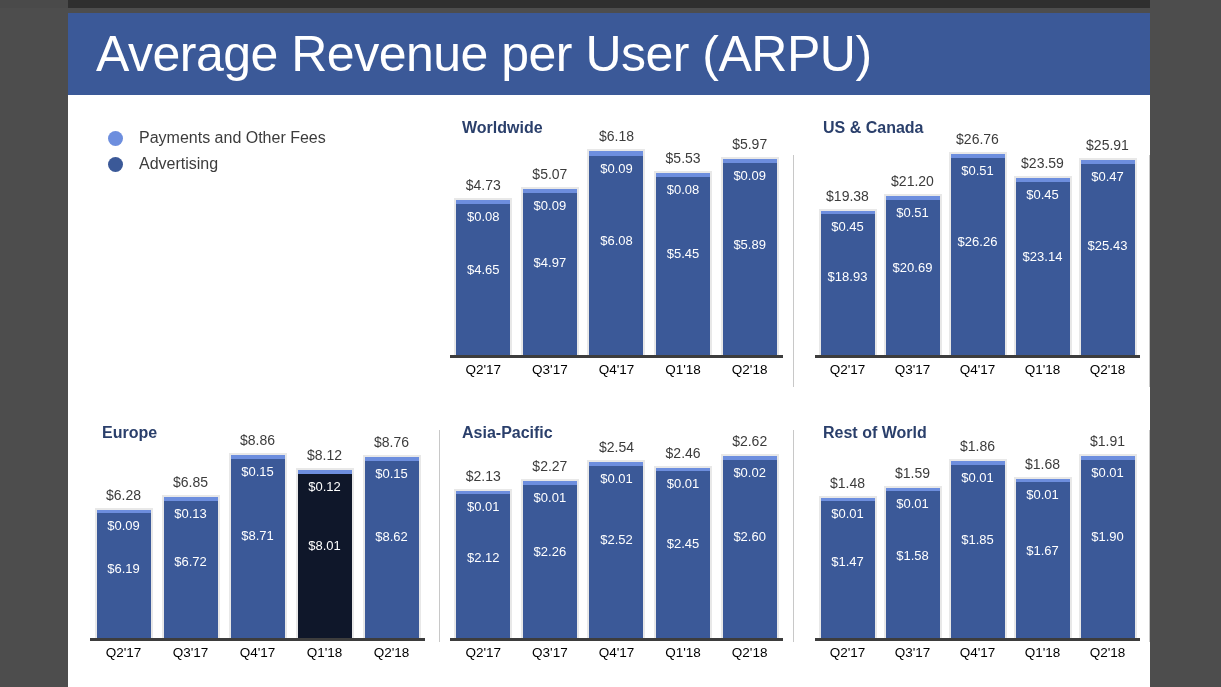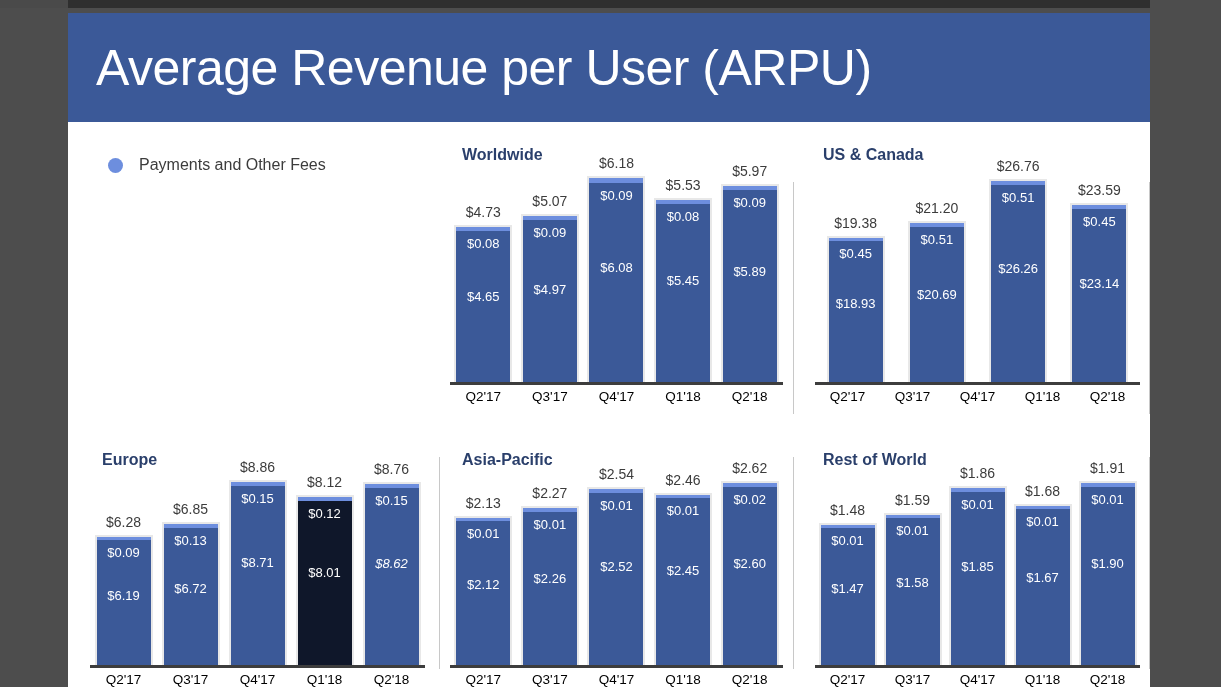--- a/index.html
+++ b/index.html
@@ -22,21 +22,21 @@
 
   
   #slide {
     position: absolute; left: 68px; top: 13px;
     width: 1082px; height: 700px;
     background: #ffffff;
     overflow: hidden;
   }
 
   #slide-header {
-    height: 109px;
+    height: 82px;
     background: #3b5998;
     display: flex; align-items: center;
     padding-left: 28px;
   }
   #slide-title {
     color: #ffffff;
     font-size: 50px;
     font-weight: 400;
     letter-spacing: -0.5px;
     white-space: nowrap;
@@ -187,20 +187,24 @@
 
   <div id="slide-body">
 
     <div class="row" id="row-top">
       <div class="cell" id="cell-legend">
         <div id="legend">
           <div class="legend-row">
             <span class="legend-dot" style="background:#6d8ede"></span>
             <span class="legend-label">Payments and Other Fees</span>
           </div>
+          <div class="legend-row">
+            <span class="legend-dot" style="background:#3b5998"></span>
+            <span class="legend-label">Advertising</span>
+          </div>
         </div>
       </div>
 
       <div class="cell" id="cell-ww">
         <div class="panel">
             <div class="panel-title" style="left: 22px;">Worldwide</div>
             <div class="bars">
               <div class="barslot">
                 <div class="total-label" style="bottom: calc(65.6944% + 5px);">$4.73</div>
                 <div class="bar" style="height: 65.6944%;">
@@ -300,20 +304,30 @@
               <div class="barslot">
                 <div class="total-label" style="bottom: calc(74.8889% + 5px);">$23.59</div>
                 <div class="bar" style="height: 74.8889%;">
                   <div class="seg-top" style="background: rgb(109, 142, 222); height: 2.2%;"></div>
                   <div class="seg-bottom" style="background: rgb(59, 89, 152);">
                     <div class="seg-label" style="position: absolute; top: 5px;">$0.45</div>
                     <div class="seg-label" style="position: absolute; top: 38%;">$23.14</div>
                   </div>
                 </div>
               </div>
+              <div class="barslot">
+                <div class="total-label" style="bottom: calc(82.254% + 5px);">$25.91</div>
+                <div class="bar" style="height: 82.254%;">
+                  <div class="seg-top" style="background: rgb(109, 142, 222); height: 2.2%;"></div>
+                  <div class="seg-bottom" style="background: rgb(59, 89, 152);">
+                    <div class="seg-label" style="position: absolute; top: 5px;">$0.47</div>
+                    <div class="seg-label" style="position: absolute; top: 38%;">$25.43</div>
+                  </div>
+                </div>
+              </div>
             </div>
             <div class="axis-line"></div>
             <div class="ticks">
               <div class="tick">Q2'17</div>
               <div class="tick">Q3'17</div>
               <div class="tick">Q4'17</div>
               <div class="tick">Q1'18</div>
               <div class="tick">Q2'18</div>
             </div>
           </div>
@@ -367,21 +381,21 @@
                     <div class="seg-label" style="position: absolute; top: 38%;">$8.01</div>
                   </div>
                 </div>
               </div>
               <div class="barslot">
                 <div class="total-label" style="bottom: calc(84.2308% + 5px);">$8.76</div>
                 <div class="bar" style="height: 84.2308%;">
                   <div class="seg-top" style="background: rgb(109, 142, 222); height: 2.2%;"></div>
                   <div class="seg-bottom" style="background: rgb(59, 89, 152);">
                     <div class="seg-label" style="position: absolute; top: 5px;">$0.15</div>
-                    <div class="seg-label" style="position: absolute; top: 38%; font-style: italic;">$8.62</div>
+                    <div class="seg-label" style="position: absolute; top: 38%;">$8.62</div>
                   </div>
                 </div>
               </div>
             </div>
             <div class="axis-line"></div>
             <div class="ticks">
               <div class="tick">Q2'17</div>
               <div class="tick">Q3'17</div>
               <div class="tick">Q4'17</div>
               <div class="tick">Q1'18</div>

